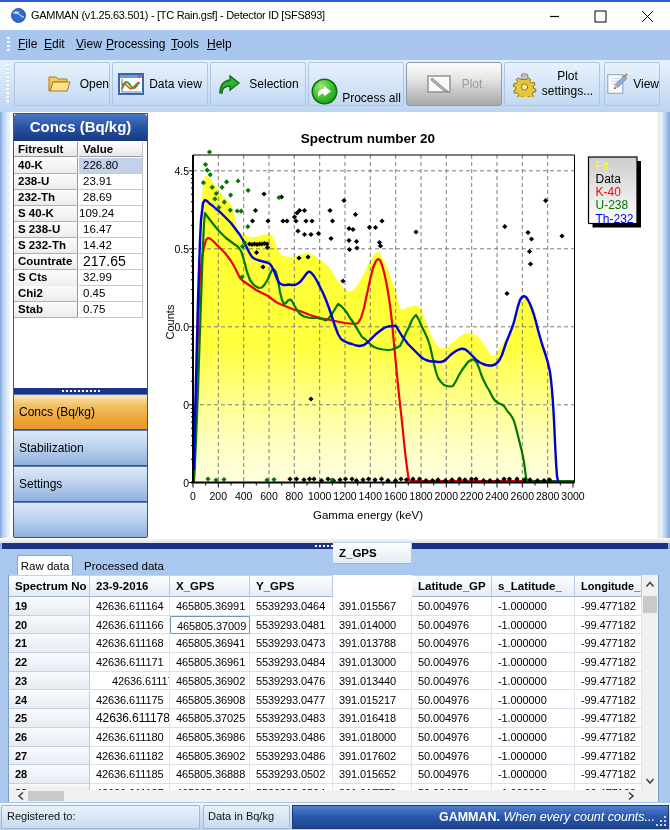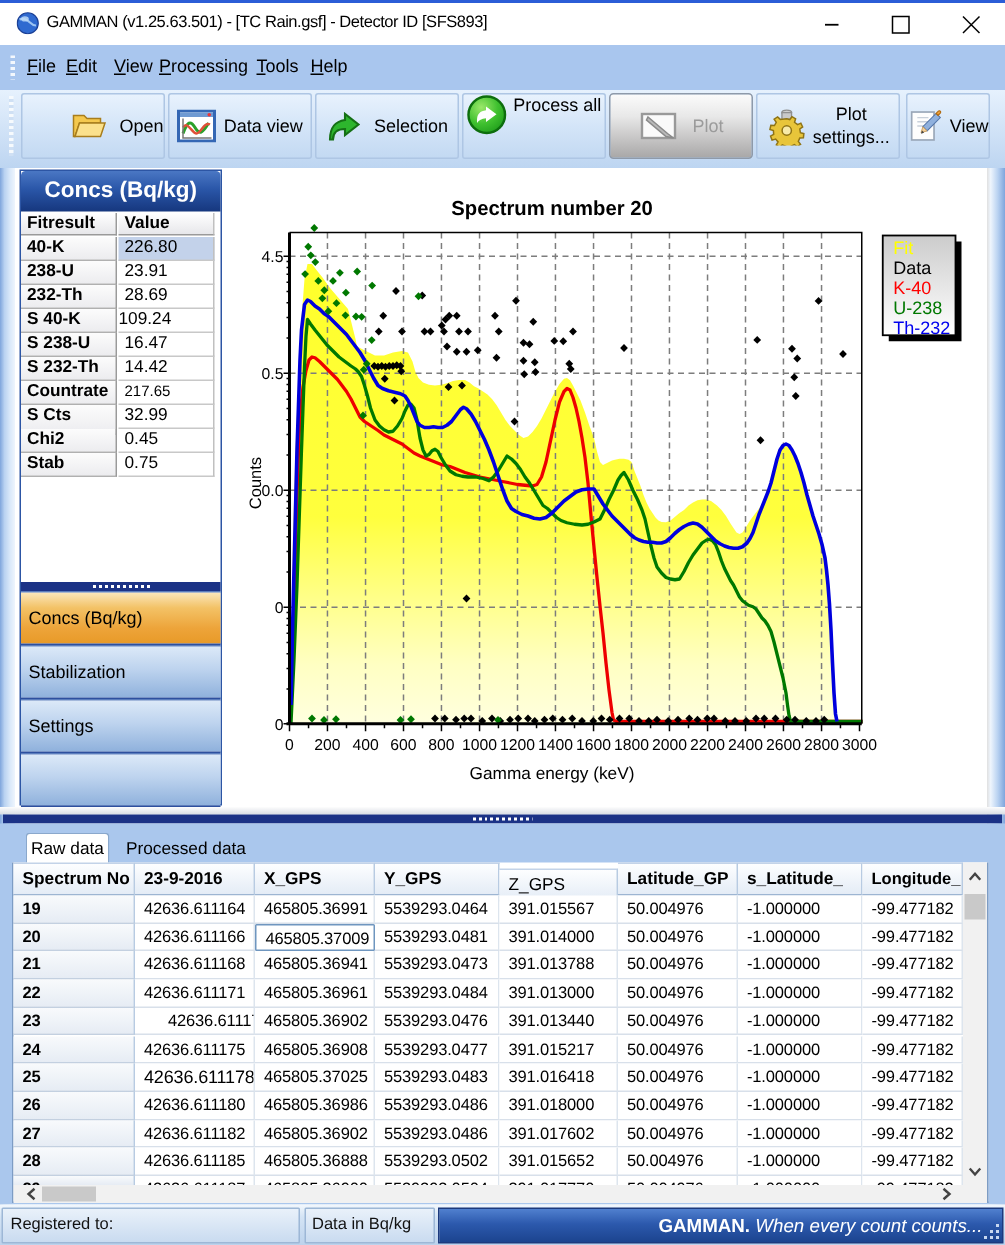--- a/index.html
+++ b/index.html
@@ -49,21 +49,21 @@
       <path d="M4 6v13h19" stroke="#777" stroke-width="1" fill="none"></path>
     </svg>
     <span style="margin-left:5px">Data view</span>
   </div>
 <div style="position:absolute;left:210px;top:62px;width:96px;height:44px;background:linear-gradient(#e8f2fd,#d4e5f8 50%,#c3d9f2);border:1px solid #aec6e4;border-radius:2px;color:#000;display:flex;align-items:center;justify-content:center;font-size:12px">
     <svg width="26" height="24" viewBox="0 0 26 24">
       <path d="M3 21c0-8 3-12 10-13V4l9 7-9 7v-4C7 14 5 17 5 21z" fill="#2db52d" stroke="#157015" stroke-width="1.4"></path>
     </svg>
     <span style="margin-left:6px">Selection</span>
   </div>
-<div style="position:absolute;left:308px;top:62px;width:96px;height:44px;background:linear-gradient(#e8f2fd,#d4e5f8 50%,#c3d9f2);border:1px solid #aec6e4;border-radius:2px;color:#000;display:flex;align-items:flex-start;justify-content:center;font-size:12px">
+<div style="position:absolute;left:308px;top:62px;width:96px;height:44px;background:linear-gradient(#e8f2fd,#d4e5f8 50%,#c3d9f2);border:1px solid #aec6e4;border-radius:2px;color:#000;display:flex;align-items:flex-end;justify-content:center;font-size:12px">
     <svg width="27" height="27" viewBox="0 0 27 27">
       <defs>
         <radialGradient id="pg" cx="0.35" cy="0.3" r="0.9">
           <stop offset="0" stop-color="#9be86a"></stop>
           <stop offset="0.5" stop-color="#3fc02f"></stop>
           <stop offset="1" stop-color="#149114"></stop>
         </radialGradient>
       </defs>
       <circle cx="13.5" cy="13.5" r="12.2" fill="url(#pg)" stroke="#0d6e0d" stroke-width="1.6"></circle>
       <path d="M7 17c0-4 2-6 6-6.5V8l7 5.2-7 5.2v-2.6c-3 .3-4.6 1.2-6 3.2z" fill="#fff"></path>
@@ -113,21 +113,21 @@
 <div style="position:absolute;left:65px;top:60px;width:64px;height:16px;background:#ffffff;border-bottom:1px solid #c8c8c8;font-size:11.5px;padding-left:4px;line-height:15px;border-right:1px solid #c0c0c0">23.91</div>
 <div style="position:absolute;left:0;top:76px;width:64px;height:16px;background:linear-gradient(#fcfcfc,#ececef);border-right:1px solid #9a9a9a;border-bottom:1px solid #b0b0b0;font-size:11.5px;font-weight:bold;padding-left:4px;line-height:15px;white-space:nowrap">232-Th</div>
 <div style="position:absolute;left:65px;top:76px;width:64px;height:16px;background:#ffffff;border-bottom:1px solid #c8c8c8;font-size:11.5px;padding-left:4px;line-height:15px;border-right:1px solid #c0c0c0">28.69</div>
 <div style="position:absolute;left:0;top:92px;width:64px;height:16px;background:linear-gradient(#fcfcfc,#ececef);border-right:1px solid #9a9a9a;border-bottom:1px solid #b0b0b0;font-size:11.5px;font-weight:bold;padding-left:4px;line-height:15px;white-space:nowrap">S 40-K</div>
 <div style="position:absolute;left:65px;top:92px;width:64px;height:16px;background:#ffffff;border-bottom:1px solid #c8c8c8;font-size:11.5px;padding-left:0;line-height:15px;border-right:1px solid #c0c0c0">109.24</div>
 <div style="position:absolute;left:0;top:108px;width:64px;height:16px;background:linear-gradient(#fcfcfc,#ececef);border-right:1px solid #9a9a9a;border-bottom:1px solid #b0b0b0;font-size:11.5px;font-weight:bold;padding-left:4px;line-height:15px;white-space:nowrap">S 238-U</div>
 <div style="position:absolute;left:65px;top:108px;width:64px;height:16px;background:#ffffff;border-bottom:1px solid #c8c8c8;font-size:11.5px;padding-left:4px;line-height:15px;border-right:1px solid #c0c0c0">16.47</div>
 <div style="position:absolute;left:0;top:124px;width:64px;height:16px;background:linear-gradient(#fcfcfc,#ececef);border-right:1px solid #9a9a9a;border-bottom:1px solid #b0b0b0;font-size:11.5px;font-weight:bold;padding-left:4px;line-height:15px;white-space:nowrap">S 232-Th</div>
 <div style="position:absolute;left:65px;top:124px;width:64px;height:16px;background:#ffffff;border-bottom:1px solid #c8c8c8;font-size:11.5px;padding-left:4px;line-height:15px;border-right:1px solid #c0c0c0">14.42</div>
 <div style="position:absolute;left:0;top:140px;width:64px;height:16px;background:linear-gradient(#fcfcfc,#ececef);border-right:1px solid #9a9a9a;border-bottom:1px solid #b0b0b0;font-size:11.5px;font-weight:bold;padding-left:4px;line-height:15px;white-space:nowrap">Countrate</div>
-<div style="position:absolute;left:65px;top:140px;width:64px;height:16px;background:#ffffff;border-bottom:1px solid #c8c8c8;font-size:10px;padding-left:4px;line-height:15px;border-right:1px solid #c0c0c0">217.65</div>
+<div style="position:absolute;left:65px;top:140px;width:64px;height:16px;background:#ffffff;border-bottom:1px solid #c8c8c8;font-size:14px;padding-left:4px;line-height:15px;border-right:1px solid #c0c0c0">217.65</div>
 <div style="position:absolute;left:0;top:156px;width:64px;height:20px;background:linear-gradient(#fcfcfc,#ececef);border-right:1px solid #9a9a9a;border-bottom:1px solid #b0b0b0;font-size:11.5px;font-weight:bold;padding-left:4px;line-height:15px;white-space:nowrap">S Cts</div>
 <div style="position:absolute;left:65px;top:156px;width:64px;height:16px;background:#ffffff;border-bottom:1px solid #c8c8c8;font-size:11.5px;padding-left:4px;line-height:15px;border-right:1px solid #c0c0c0">32.99</div>
 <div style="position:absolute;left:0;top:172px;width:64px;height:16px;background:linear-gradient(#fcfcfc,#ececef);border-right:1px solid #9a9a9a;border-bottom:1px solid #b0b0b0;font-size:11.5px;font-weight:bold;padding-left:4px;line-height:15px;white-space:nowrap">Chi2</div>
 <div style="position:absolute;left:65px;top:172px;width:64px;height:16px;background:#ffffff;border-bottom:1px solid #c8c8c8;font-size:11.5px;padding-left:4px;line-height:15px;border-right:1px solid #c0c0c0">0.45</div>
 <div style="position:absolute;left:0;top:188px;width:64px;height:16px;background:linear-gradient(#fcfcfc,#ececef);border-right:1px solid #9a9a9a;border-bottom:1px solid #b0b0b0;font-size:11.5px;font-weight:bold;padding-left:4px;line-height:15px;white-space:nowrap">Stab</div>
 <div style="position:absolute;left:65px;top:188px;width:64px;height:16px;background:#ffffff;border-bottom:1px solid #c8c8c8;font-size:11.5px;padding-left:4px;line-height:15px;border-right:1px solid #c0c0c0">0.75</div>
 <div style="position:absolute;left:0;top:274px;width:133px;height:6px;background:#1b3286"></div>
 <div style="position:absolute;left:48px;top:276px;width:40px;height:2px;background:repeating-linear-gradient(90deg,#fff 0,#fff 2px,#1b3286 2px,#1b3286 4px)"></div>
 <div style="position:absolute;left:0;top:280px;width:133px;height:36px;background:linear-gradient(#fbe7bc,#f3c266 30%,#eda43a 70%,#e89a28);border-top:1px solid #5a7cbc;border-bottom:1px solid #2d4f9e;font-size:12px;line-height:34px;padding-left:5px;white-space:nowrap">Concs (Bq/kg)</div>
 <div style="position:absolute;left:0;top:316px;width:133px;height:36px;background:linear-gradient(#dce9f8,#bdd3ee 45%,#8fb1dc);border-top:1px solid #5a7cbc;border-bottom:1px solid #2d4f9e;font-size:12px;line-height:34px;padding-left:5px;white-space:nowrap">Stabilization</div>
@@ -325,21 +325,21 @@
 <div class="abs" style="left:315px;top:545px;width:40px;height:2px;background:repeating-linear-gradient(90deg,#fff 0,#fff 2px,#1b3286 2px,#1b3286 4px)"></div>
 
 <div class="abs" style="left:0;top:549px;width:670px;height:254px;background:#aac7ed"></div>
 <div class="abs" style="left:17px;top:555px;width:56px;height:21px;background:#fff;border:1px solid #8aa8cc;border-bottom:none;border-radius:3px 3px 0 0;font-size:11.5px;text-align:center;line-height:20px">Raw data</div>
 <div class="abs" style="left:84px;top:557px;font-size:11.5px;line-height:18px">Processed data</div>
 <div class="abs" style="left:8px;top:575px;width:651px;height:227px;background:#fff;border:1px solid #7d9cc4;border-top:none"></div>
 <div style="position:absolute;left:9px;top:575px;width:81px;height:22px;background:linear-gradient(#fdfeff,#e4ecf6);border-right:1px solid #b8cbe2;border-bottom:1px solid #9db5d2;border-top:1px solid #c3d3e8;font-weight:bold;font-size:11.5px;line-height:21px;padding-left:6px;white-space:nowrap;overflow:hidden">Spectrum No</div>
 <div style="position:absolute;left:90px;top:575px;width:80px;height:22px;background:linear-gradient(#fdfeff,#e4ecf6);border-right:1px solid #b8cbe2;border-bottom:1px solid #9db5d2;border-top:1px solid #c3d3e8;font-weight:bold;font-size:11.5px;line-height:21px;padding-left:6px;white-space:nowrap;overflow:hidden">23-9-2016</div>
 <div style="position:absolute;left:170px;top:575px;width:80px;height:22px;background:linear-gradient(#fdfeff,#e4ecf6);border-right:1px solid #b8cbe2;border-bottom:1px solid #9db5d2;border-top:1px solid #c3d3e8;font-weight:bold;font-size:11.5px;line-height:21px;padding-left:6px;white-space:nowrap;overflow:hidden">X_GPS</div>
 <div style="position:absolute;left:250px;top:575px;width:83px;height:22px;background:linear-gradient(#fdfeff,#e4ecf6);border-right:1px solid #b8cbe2;border-bottom:1px solid #9db5d2;border-top:1px solid #c3d3e8;font-weight:bold;font-size:11.5px;line-height:21px;padding-left:6px;white-space:nowrap;overflow:hidden">Y_GPS</div>
-<div style="position:absolute;left:333px;top:579px;width:79px;height:22px;background:linear-gradient(#fdfeff,#e4ecf6);border-right:1px solid #b8cbe2;border-bottom:1px solid #9db5d2;border-top:1px solid #c3d3e8;font-weight:normal;font-size:11.5px;line-height:21px;padding-left:6px;white-space:nowrap;overflow:hidden">Z_GPS</div>
+<div style="position:absolute;left:333px;top:542px;width:79px;height:22px;background:linear-gradient(#fdfeff,#e4ecf6);border-right:1px solid #b8cbe2;border-bottom:1px solid #9db5d2;border-top:1px solid #c3d3e8;font-weight:bold;font-size:11.5px;line-height:21px;padding-left:6px;white-space:nowrap;overflow:hidden">Z_GPS</div>
 <div style="position:absolute;left:412px;top:575px;width:80px;height:22px;background:linear-gradient(#fdfeff,#e4ecf6);border-right:1px solid #b8cbe2;border-bottom:1px solid #9db5d2;border-top:1px solid #c3d3e8;font-weight:bold;font-size:11.5px;line-height:21px;padding-left:6px;white-space:nowrap;overflow:hidden">Latitude_GP</div>
 <div style="position:absolute;left:492px;top:575px;width:83px;height:22px;background:linear-gradient(#fdfeff,#e4ecf6);border-right:1px solid #b8cbe2;border-bottom:1px solid #9db5d2;border-top:1px solid #c3d3e8;font-weight:bold;font-size:11.5px;line-height:21px;padding-left:6px;white-space:nowrap;overflow:hidden">s_Latitude_</div>
 <div style="position:absolute;left:575px;top:575px;width:67px;height:22px;background:linear-gradient(#fdfeff,#e4ecf6);border-right:1px solid #b8cbe2;border-bottom:1px solid #9db5d2;border-top:1px solid #c3d3e8;font-weight:bold;font-size:11px;line-height:21px;padding-left:6px;white-space:nowrap;overflow:hidden">Longitude_</div>
 <div style="position:absolute;left:9px;top:597.0px;width:81px;height:18.7px;background:linear-gradient(#f8fafc,#e6ecf4);border-right:1px solid #b8cbe2;border-bottom:1px solid #c3d0e0;font-weight:bold;font-size:11px;letter-spacing:-0.1px;line-height:18px;padding-left:6px;white-space:nowrap;overflow:hidden">19</div>
 <div style="position:absolute;left:90px;top:597.0px;width:80px;height:18.7px;background:#fff;border-right:1px solid #dde5ee;border-bottom:1px solid #d8e0ea;font-size:11px;letter-spacing:-0.1px;line-height:18px;padding-left:6px;white-space:nowrap;overflow:hidden">42636.611164</div>
 <div style="position:absolute;left:170px;top:597.0px;width:80px;height:18.7px;background:#fff;border-right:1px solid #dde5ee;border-bottom:1px solid #d8e0ea;font-size:11px;letter-spacing:-0.1px;line-height:18px;padding-left:6px;white-space:nowrap;overflow:hidden">465805.36991</div>
 <div style="position:absolute;left:250px;top:597.0px;width:83px;height:18.7px;background:#fff;border-right:1px solid #dde5ee;border-bottom:1px solid #d8e0ea;font-size:11px;letter-spacing:-0.1px;line-height:18px;padding-left:6px;white-space:nowrap;overflow:hidden">5539293.0464</div>
 <div style="position:absolute;left:333px;top:597.0px;width:79px;height:18.7px;background:#fff;border-right:1px solid #dde5ee;border-bottom:1px solid #d8e0ea;font-size:11px;letter-spacing:-0.1px;line-height:18px;padding-left:6px;white-space:nowrap;overflow:hidden">391.015567</div>
 <div style="position:absolute;left:412px;top:597.0px;width:80px;height:18.7px;background:#fff;border-right:1px solid #dde5ee;border-bottom:1px solid #d8e0ea;font-size:11px;letter-spacing:-0.1px;line-height:18px;padding-left:6px;white-space:nowrap;overflow:hidden">50.004976</div>
 <div style="position:absolute;left:492px;top:597.0px;width:83px;height:18.7px;background:#fff;border-right:1px solid #dde5ee;border-bottom:1px solid #d8e0ea;font-size:11px;letter-spacing:-0.1px;line-height:18px;padding-left:6px;white-space:nowrap;overflow:hidden">-1.000000</div>

